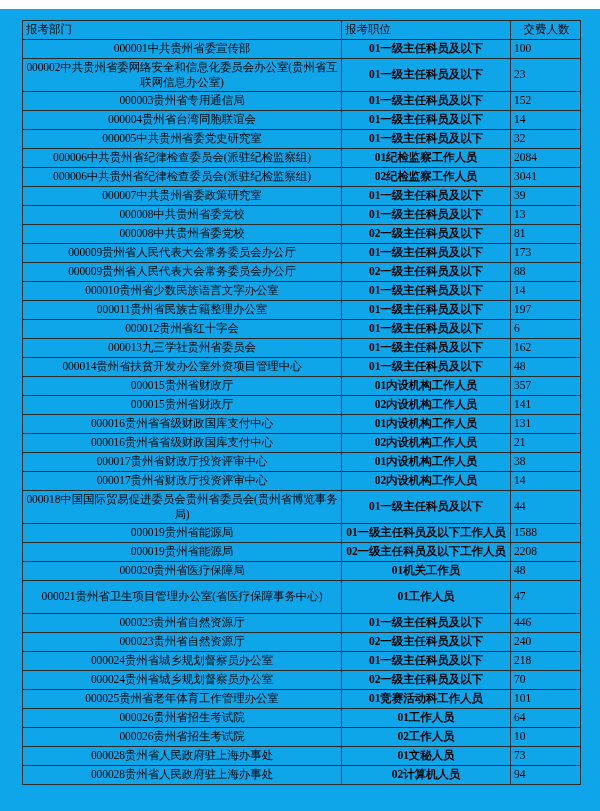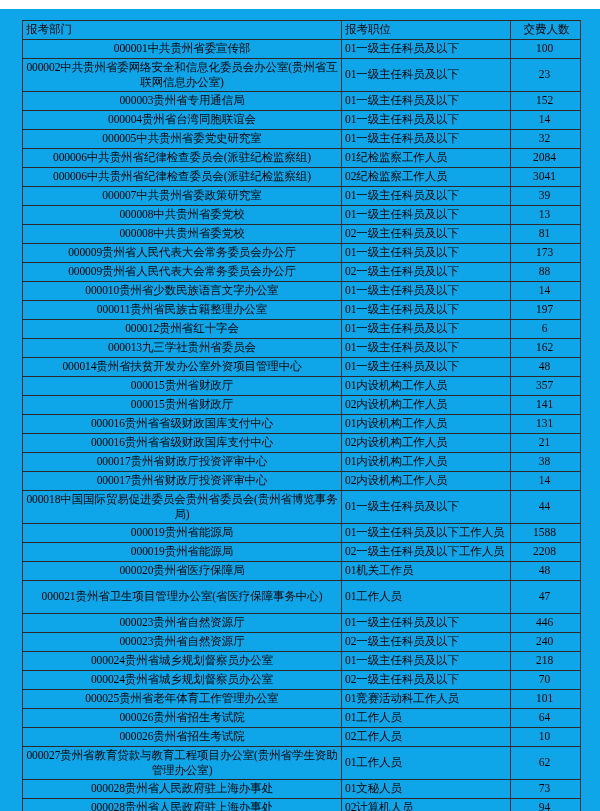--- a/index.html
+++ b/index.html
@@ -52,25 +52,26 @@
   }
   table.reg-table th.count-head {
     text-align: center;
     padding-left: 5px;
   }
   table.reg-table td.dept-cell {
     text-align: center;
     letter-spacing: -0.1px;
   }
   table.reg-table td.pos-cell {
+    text-align: center;
+    letter-spacing: -0.1px;
+    font-weight: bold;
+  }
+  table.reg-table td.count-cell {
     text-align: left;
-    letter-spacing: -0.1px;
-  }
-  table.reg-table td.count-cell {
-    text-align: center;
     padding-right: 5px;
   }
   table.reg-table tr.tall td {
     height: 33px;
   }
 </style>
 </head>
 <body>
 
 <div id="sheet">
@@ -256,25 +257,20 @@
         <tr>
           <td class="dept-cell">000026贵州省招生考试院</td>
           <td class="pos-cell">01工作人员</td>
           <td class="count-cell">64</td>
         </tr>
         <tr>
           <td class="dept-cell">000026贵州省招生考试院</td>
           <td class="pos-cell">02工作人员</td>
           <td class="count-cell">10</td>
         </tr>
-        <tr class="tall">
-          <td class="dept-cell">000027贵州省教育贷款与教育工程项目办公室(贵州省学生资助管理办公室)</td>
-          <td class="pos-cell">01工作人员</td>
-          <td class="count-cell">62</td>
-        </tr>
         <tr>
           <td class="dept-cell">000028贵州省人民政府驻上海办事处</td>
           <td class="pos-cell">01文秘人员</td>
           <td class="count-cell">73</td>
         </tr>
         <tr>
           <td class="dept-cell">000028贵州省人民政府驻上海办事处</td>
           <td class="pos-cell">02计算机人员</td>
           <td class="count-cell">94</td>
         </tr>

